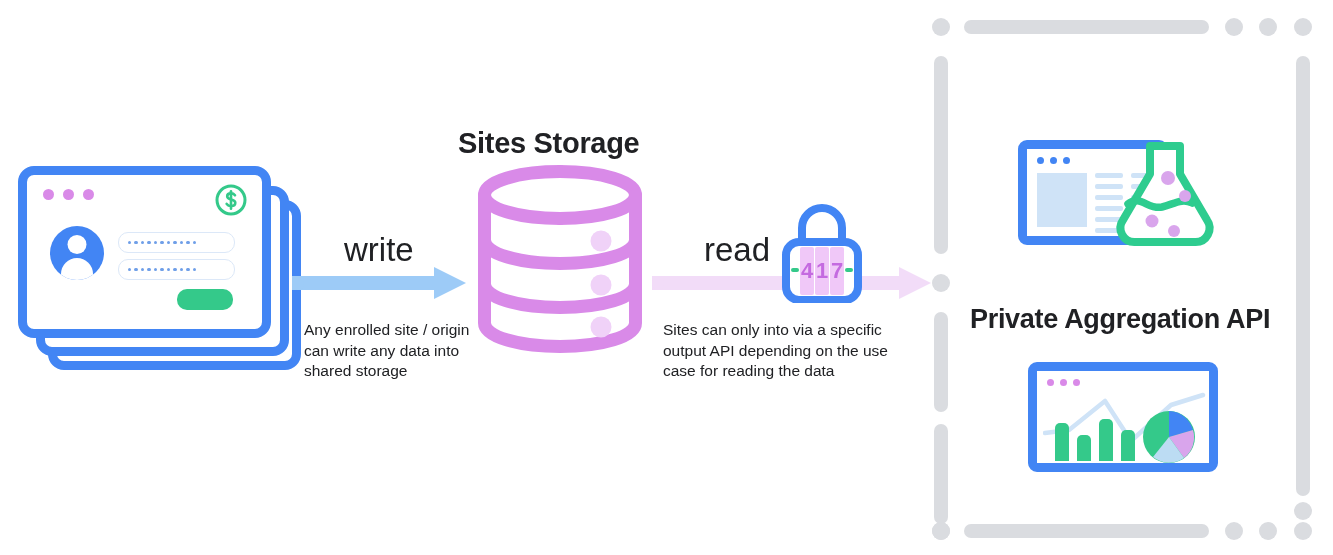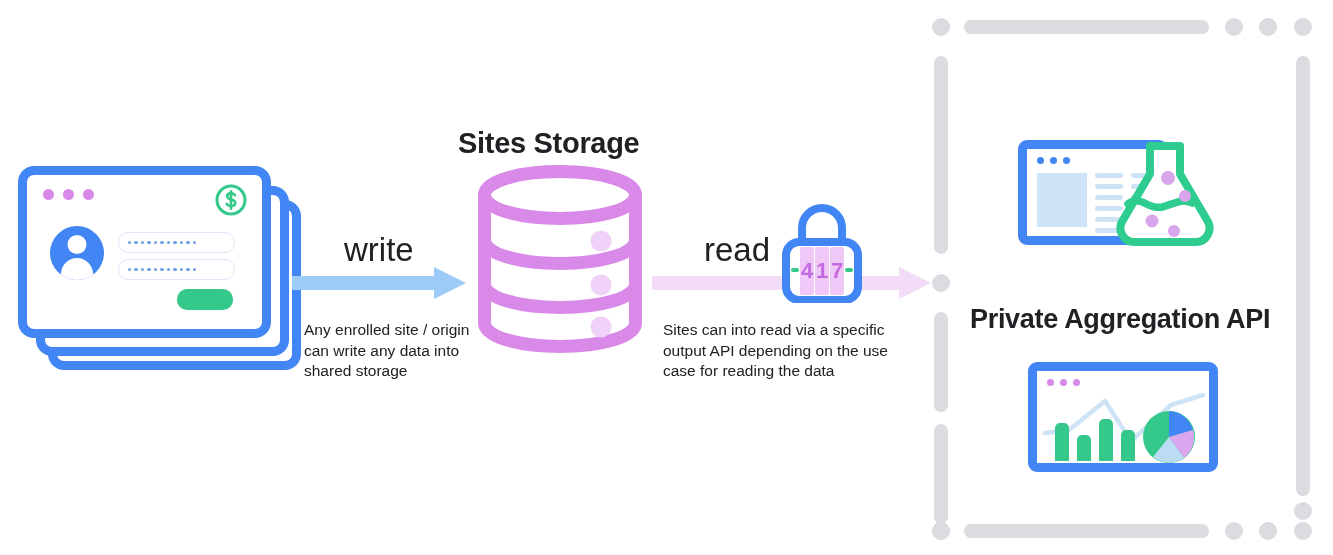--- a/index.html
+++ b/index.html
@@ -235,21 +235,21 @@
         <text x="29" y="75" font-family="'Liberation Sans',sans-serif" font-size="22" font-weight="bold" fill="#c46ae0" text-anchor="middle">4</text>
         <text x="44" y="75" font-family="'Liberation Sans',sans-serif" font-size="22" font-weight="bold" fill="#c46ae0" text-anchor="middle">1</text>
         <text x="59" y="75" font-family="'Liberation Sans',sans-serif" font-size="22" font-weight="bold" fill="#c46ae0" text-anchor="middle">7</text>
       </g>
 
       <rect x="13" y="65" width="8" height="4" rx="2" fill="#34c98a"></rect>
       <rect x="67" y="65" width="8" height="4" rx="2" fill="#34c98a"></rect>
     </svg>
   </div>
 
-  <div class="caption" style="left:663px; top:320px; width:240px;">Sites can into read via a specific output API depending on the use case for reading the data</div>
+  <div class="caption" style="left:663px; top:320px; width:240px;">Sites can only into via a specific output API depending on the use case for reading the data</div>
 
   <div class="panel">
 
     <div class="dash" style="left:14px;  top:8px;  width:18px; height:18px;"></div>
     <div class="dash" style="left:46px;  top:10px; width:245px; height:14px;"></div>
     <div class="dash" style="left:307px; top:8px;  width:18px; height:18px;"></div>
     <div class="dash" style="left:341px; top:8px;  width:18px; height:18px;"></div>
     <div class="dash" style="left:376px; top:8px;  width:18px; height:18px;"></div>
 
     <div class="dash" style="left:16px; top:46px;  width:14px; height:198px;"></div>

